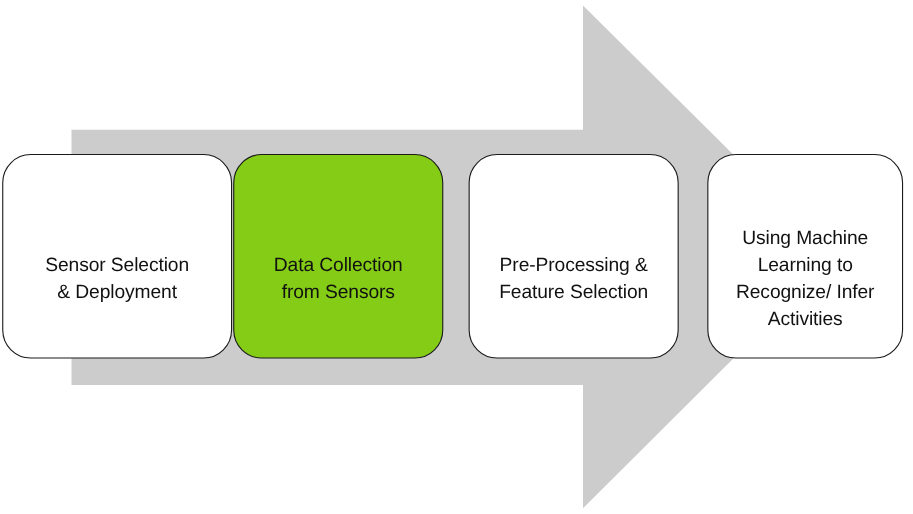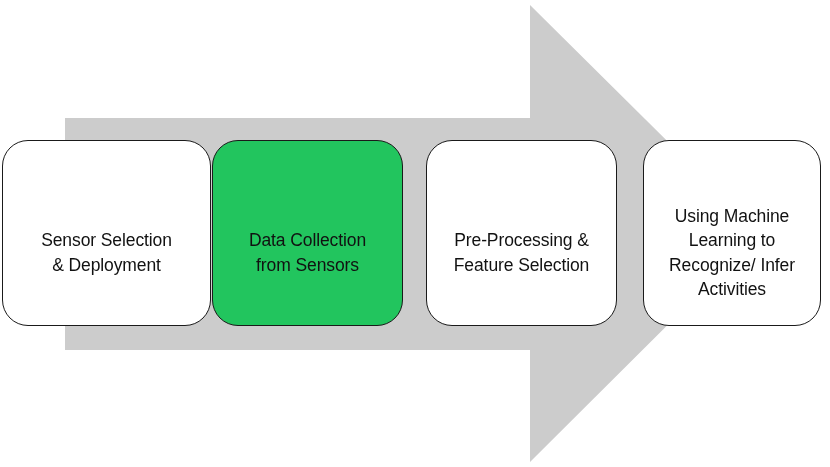--- a/index.html
+++ b/index.html
@@ -55,21 +55,21 @@
 
   <svg id="arrow-layer" viewBox="0 0 830 467" width="830" height="467" xmlns="http://www.w3.org/2000/svg">
     <polygon points="65,118 530,118 530,5 760,233 530,462 530,350 65,350" fill="#cccccc"></polygon>
   </svg>
 
   <div class="stage-box" id="box-1" style="border-color: rgb(26, 26, 26); background: rgb(255, 255, 255);">
     <span class="stage-label">Sensor Selection
 &amp; Deployment</span>
   </div>
 
-  <div class="stage-box" id="box-2" style="border-color: rgb(26, 26, 26); background: #22c55e;">
+  <div class="stage-box" id="box-2" style="border-color: rgb(26, 26, 26); background: #84cc16;">
     <span class="stage-label">Data Collection
 from Sensors</span>
   </div>
 
   <div class="stage-box" id="box-3" style="border-color: rgb(26, 26, 26); background: rgb(255, 255, 255);">
     <span class="stage-label">Pre-Processing &amp;
 Feature Selection</span>
   </div>
 
   <div class="stage-box" id="box-4" style="border-color: rgb(26, 26, 26); background: rgb(255, 255, 255);">

